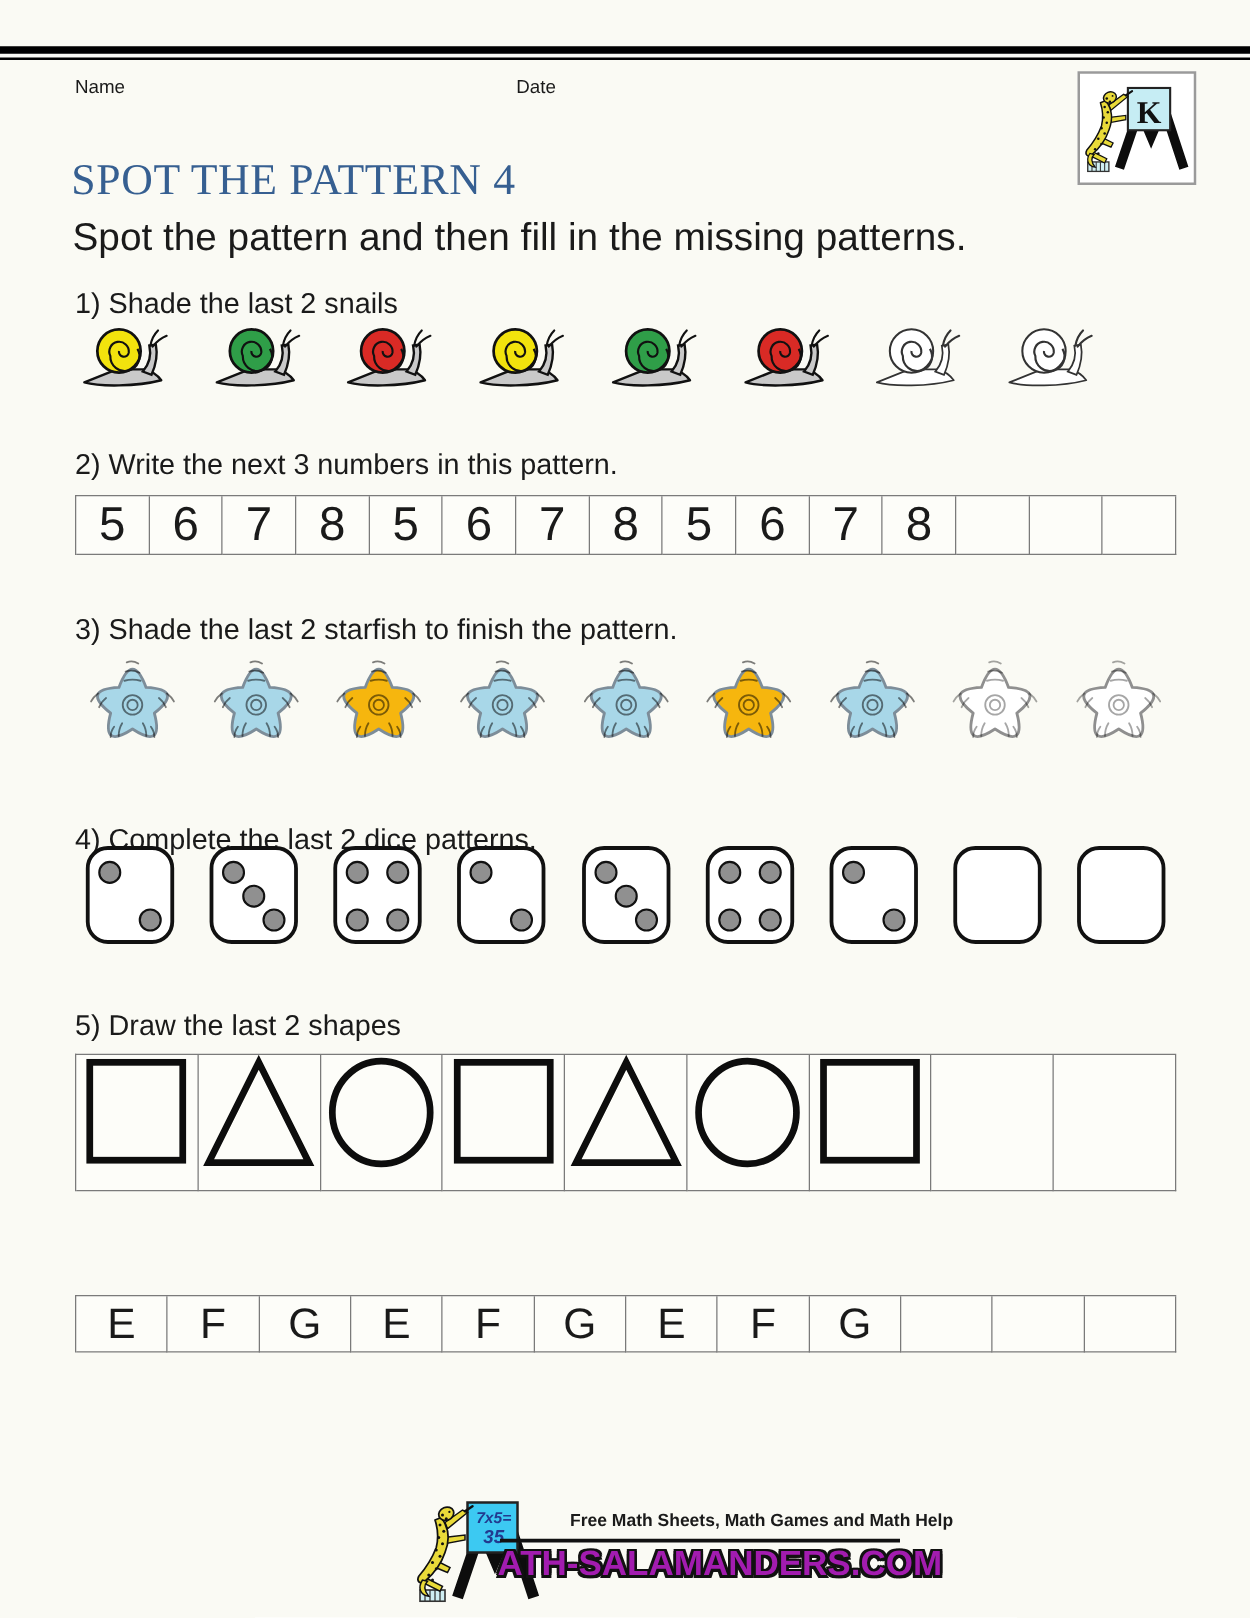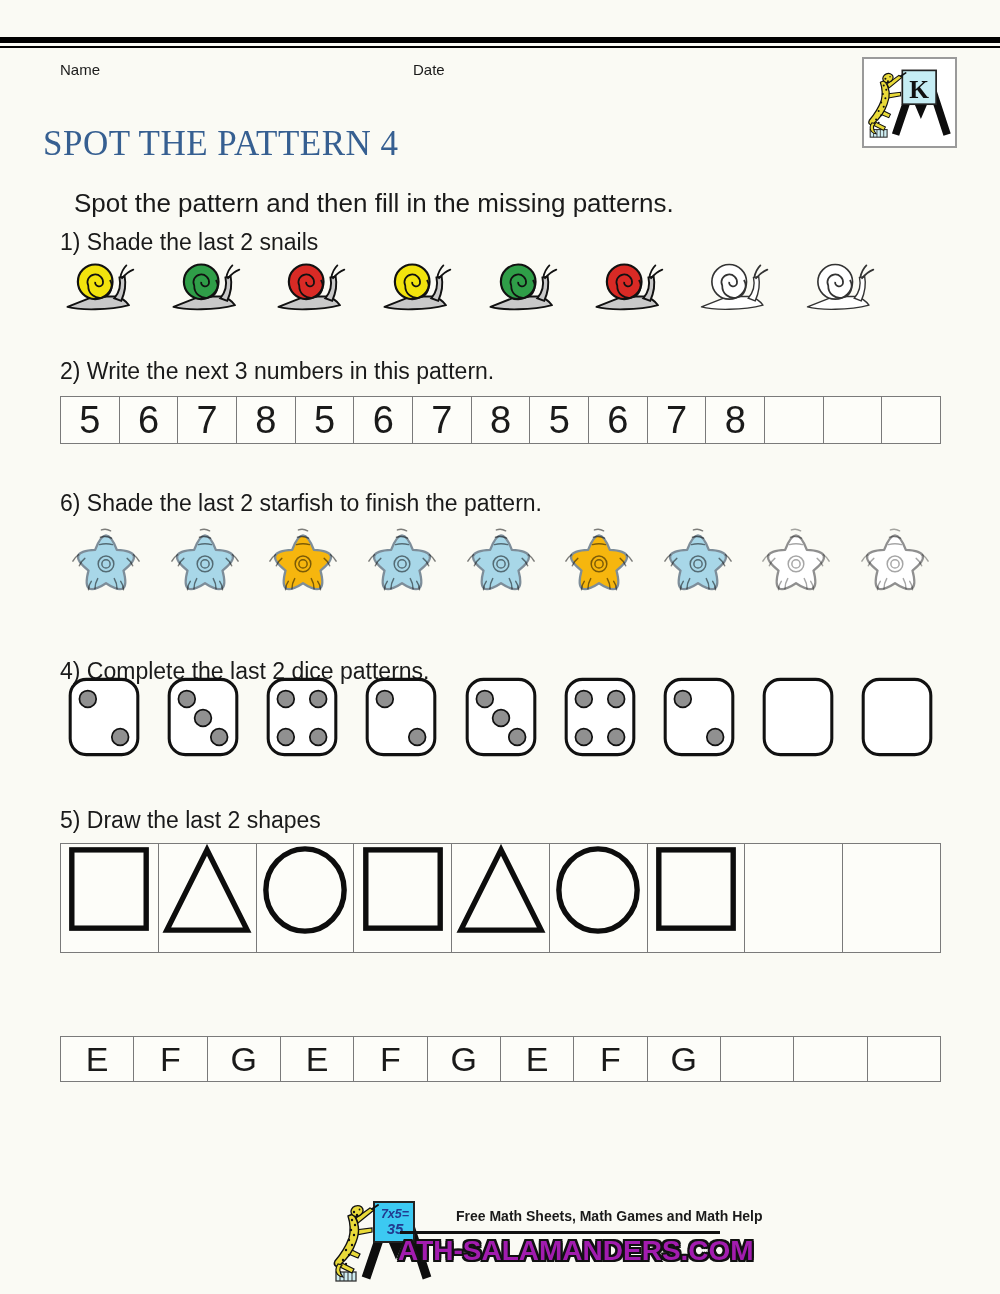--- a/index.html
+++ b/index.html
@@ -15,25 +15,25 @@
   }
   .meta-label { position:absolute; top:61px; font-size:15px; }
   .name-label { left:60px; }
   .date-label { left:413px;text-align:right; }
   .logo-box {
     position:absolute; left:862px; top:57px; width:95px; height:91px;
     background:#ffffff; border:2px solid #9a9a9a; box-sizing:border-box;
     display:flex; align-items:center; justify-content:center;
   }
   .page-title {
-    position:absolute; left:43px; top:124px; margin:0;
+    position:absolute; left:57px; top:124px; margin:0;
     font-family:"Liberation Serif", serif; font-weight:normal;
     font-size:35px; color:#365f91; letter-spacing:0.5px;
   }
-  .subtitle { position:absolute; left:58px; top:172px; margin:16px; font-size:26px; }
+  .subtitle { position:absolute; left:58px; top:172px; margin:0; font-size:31px; }
   .q-heading { position:absolute; left:60px; margin:0; font-size:23px; font-weight:normal; }
   #q1-heading { top:229px; }
   #q2-heading { top:358px; }
   #q3-heading { top:490px; }
   #q4-heading { top:645px;margin-top:13px; }
   #q5-heading { top:807px; }
   #q6-heading { top:998px; }
 
   .row { position:absolute; display:flex; justify-content:space-between; align-items:flex-end; }
   #snail-row    { left:64px; top:258px; width:818px; height:60px; }
@@ -191,21 +191,21 @@
       <div class="cell">8</div>
       <div class="cell">5</div>
       <div class="cell">6</div>
       <div class="cell">7</div>
       <div class="cell">8</div>
       <div class="cell"></div>
       <div class="cell"></div>
       <div class="cell"></div>
     </div>
 
-  <h2 class="q-heading" id="q3-heading">6) Shade the last 2 starfish to finish the pattern.</h2>
+  <h2 class="q-heading" id="q3-heading">3) Shade the last 2 starfish to finish the pattern.</h2>
   <div class="row" id="starfish-row">
       <div><svg viewBox="0 0 100 100" width="92" height="92" xmlns="http://www.w3.org/2000/svg">
       <path d="M38.2,35.8 Q50,4 61.8,35.8 Q95,37.5 69,58.2 Q77.5,90 50,72 Q22.5,90 31,58.2 Q5,37.5 38.2,35.8 Z" fill="#a8d7e8" stroke="#7d8d99" stroke-width="2.5" stroke-linejoin="round"></path>
       <circle cx="50" cy="51" r="8.5" fill="none" stroke="rgba(0,0,0,0.5)" stroke-width="1.6"></circle>
       <circle cx="50" cy="51" r="4.5" fill="none" stroke="rgba(0,0,0,0.5)" stroke-width="1.6"></circle>
       <path d="M45,14 Q50,12 55,15 M44,22 Q50,20 56,23 M43,30 Q50,28 57,30
                M80,41 Q84,44 86,48 M73,45 Q77,48 79,53
                M20,41 Q16,44 14,48 M27,45 Q23,48 21,53
                M66,70 Q69,74 69,79 M59,67 Q62,72 62,78
                M34,70 Q31,74 31,79 M41,67 Q38,72 38,78" fill="none" stroke="rgba(0,0,0,0.5)" stroke-width="1.6" stroke-linecap="round"></path>

